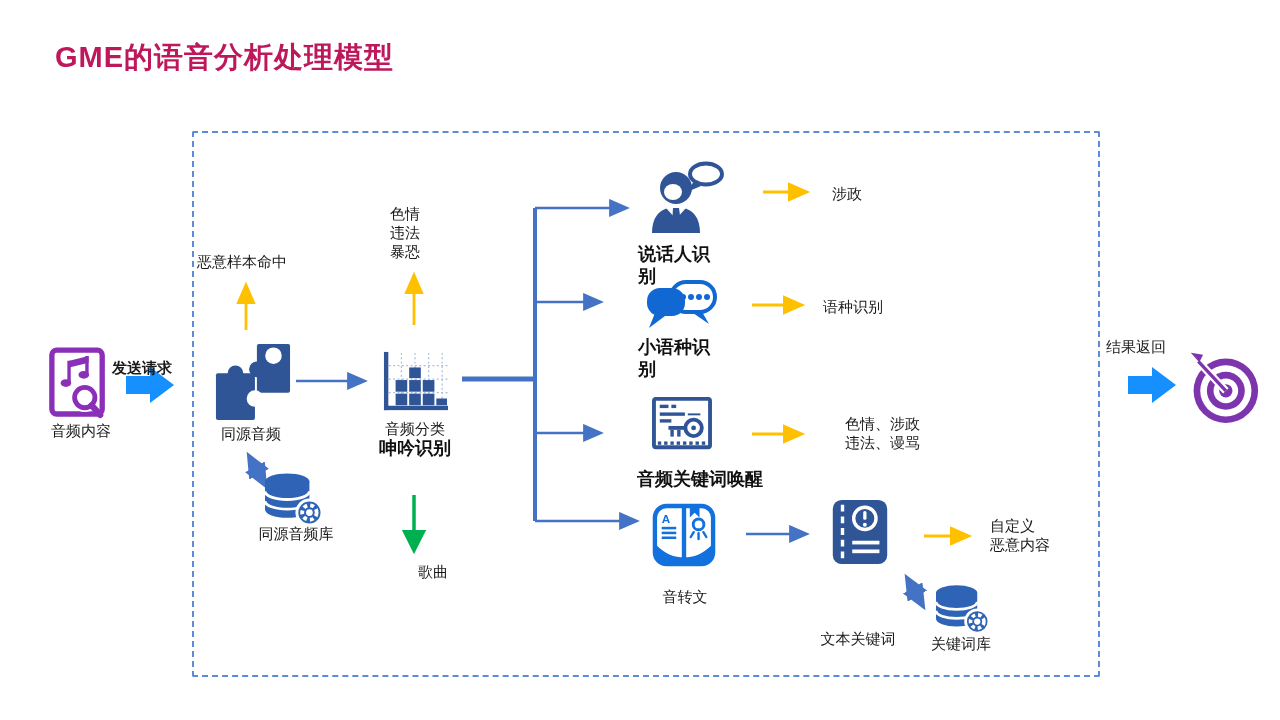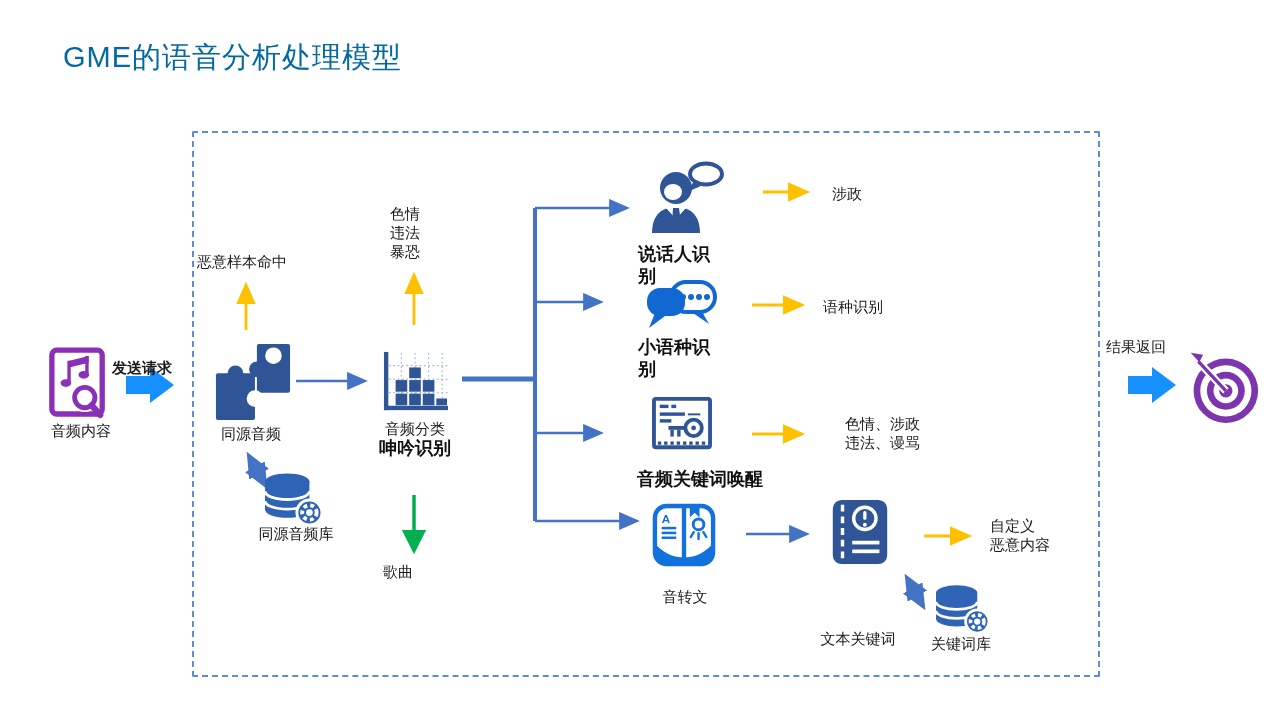--- a/index.html
+++ b/index.html
@@ -1,22 +1,22 @@
 <!DOCTYPE html>
 <html><head>
 <meta charset="utf-8">
 <style>
   * { margin:0; padding:0; box-sizing:border-box; }
   html,body { background:#fff; }
   body { font-family:"Liberation Sans","DejaVu Sans",sans-serif; }
   #canvas { position:relative; width:1280px; height:720px; background:#fff; overflow:hidden; }
 
   .page-title {
-    position:absolute; left:63px; top:38px;
-    font-size:29px; font-weight:400; letter-spacing:1px; color:#0369a1;
+    position:absolute; left:55px; top:38px;
+    font-size:29px; font-weight:700; letter-spacing:1px; color:#be185d;
   }
   .logo { position:absolute; right:34px; top:36px; display:flex; align-items:center; gap:7px; }
   .logo-text { font-size:21px; font-weight:500; color:#3A3A44; letter-spacing:1px; }
 
   .boundary {
     position:absolute; left:192px; top:131px; width:908px; height:546px;
     border:2px dashed #5B8BD9; border-radius:2px;
   }
 
   .icon { position:absolute; }
@@ -152,21 +152,21 @@
           <rect x="44" y="31" width="12" height="12"></rect>
         <rect x="16" y="45" width="12" height="12"></rect>
           <rect x="30" y="45" width="12" height="12"></rect>
           <rect x="44" y="45" width="12" height="12"></rect>
         <rect x="58" y="50" width="11" height="7"></rect>
       </g>
     </svg>
   </div>
   <div class="lbl center" style="left:371px;top:419px;width:88px;">音频分类</div>
   <div class="lbl b center" style="left:367px;top:437px;width:96px;">呻吟识别</div>
-  <div class="lbl center" style="left:376px;top:562px;width:44px;">歌曲</div>
+  <div class="lbl center" style="left:404px;top:562px;width:44px;text-align:right;">歌曲</div>
 
   <div class="icon" style="left:648px;top:161px;width:78px;height:72px;">
     <svg viewBox="0 0 78 72">
       <ellipse cx="58" cy="13" rx="16" ry="10.5" fill="#fff" stroke="#2F5597" stroke-width="4"></ellipse>
       <path d="M46 20 L39 31 L53 25 Z" fill="#2F5597"></path>
       <circle cx="28" cy="27" r="16" fill="#2F5597"></circle>
       <ellipse cx="25" cy="31" rx="9" ry="8" fill="#fff"></ellipse>
       <path d="M4 72 C4 52 16 46 28 46 C40 46 52 52 52 72 Z" fill="#2F5597"></path>
       <path d="M18 47 L28 58 L38 47 L33 44 L23 44 Z" fill="#fff"></path>
       <path d="M25 47 L31 47 L33 62 L28 68 L24 62 Z" fill="#2F5597"></path>

